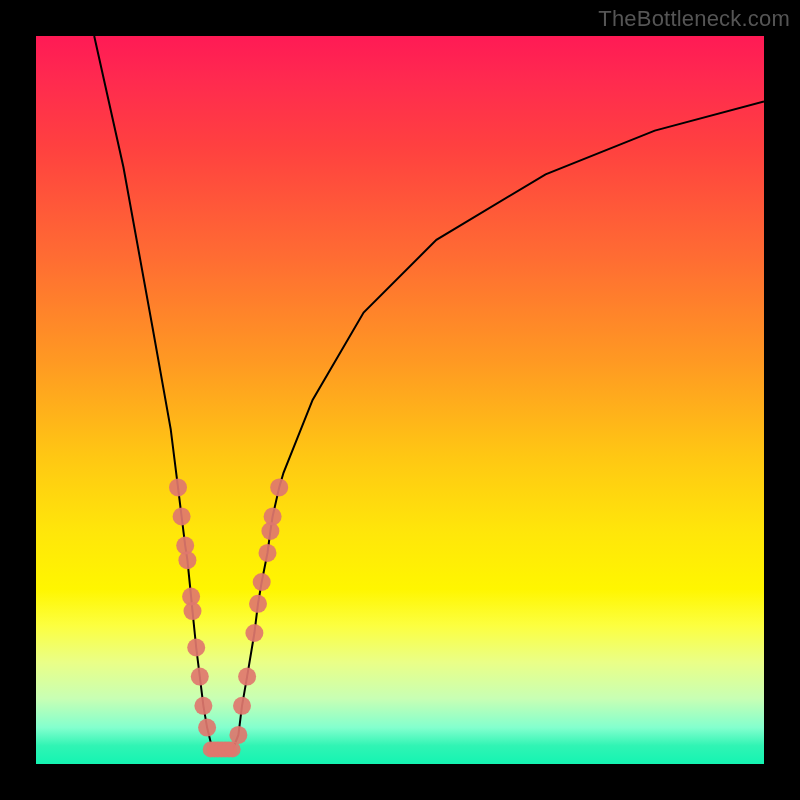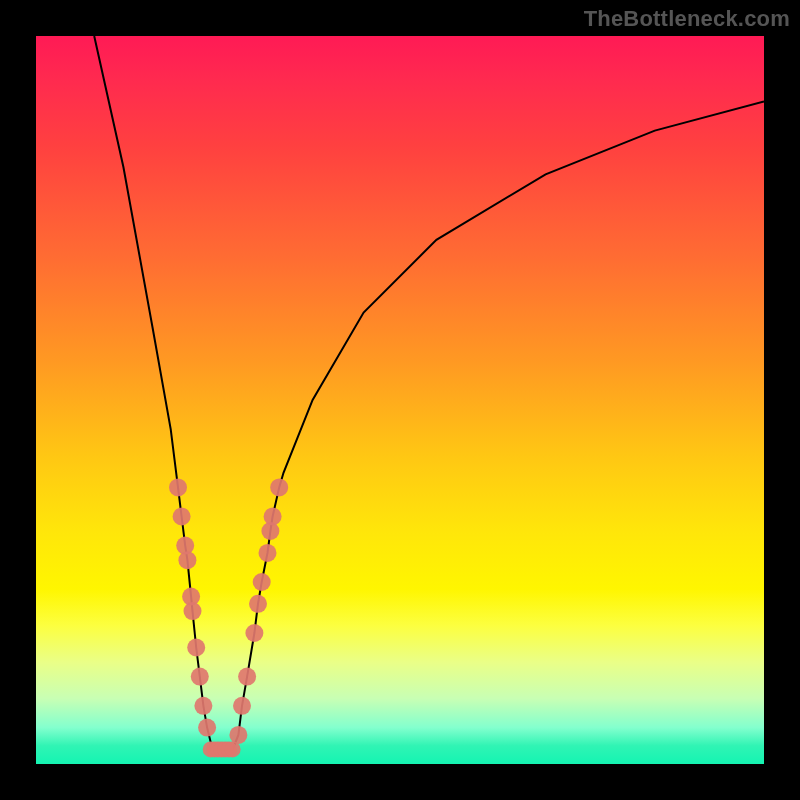--- a/index.html
+++ b/index.html
@@ -40,21 +40,20 @@
   }
   .watermark {
     position: absolute;
     top: 6px;
     right: 10px;
     font-family: Arial, Helvetica, sans-serif;
     font-size: 22px;
     color: #555;
     letter-spacing: 0.2px;
     user-select: none;
-    font-weight: bold;
   }
   svg.curve {
     position: absolute;
     left: 0;
     top: 0;
     width: 728px;
     height: 728px;
     overflow: visible;
   }
   .curve-path {

